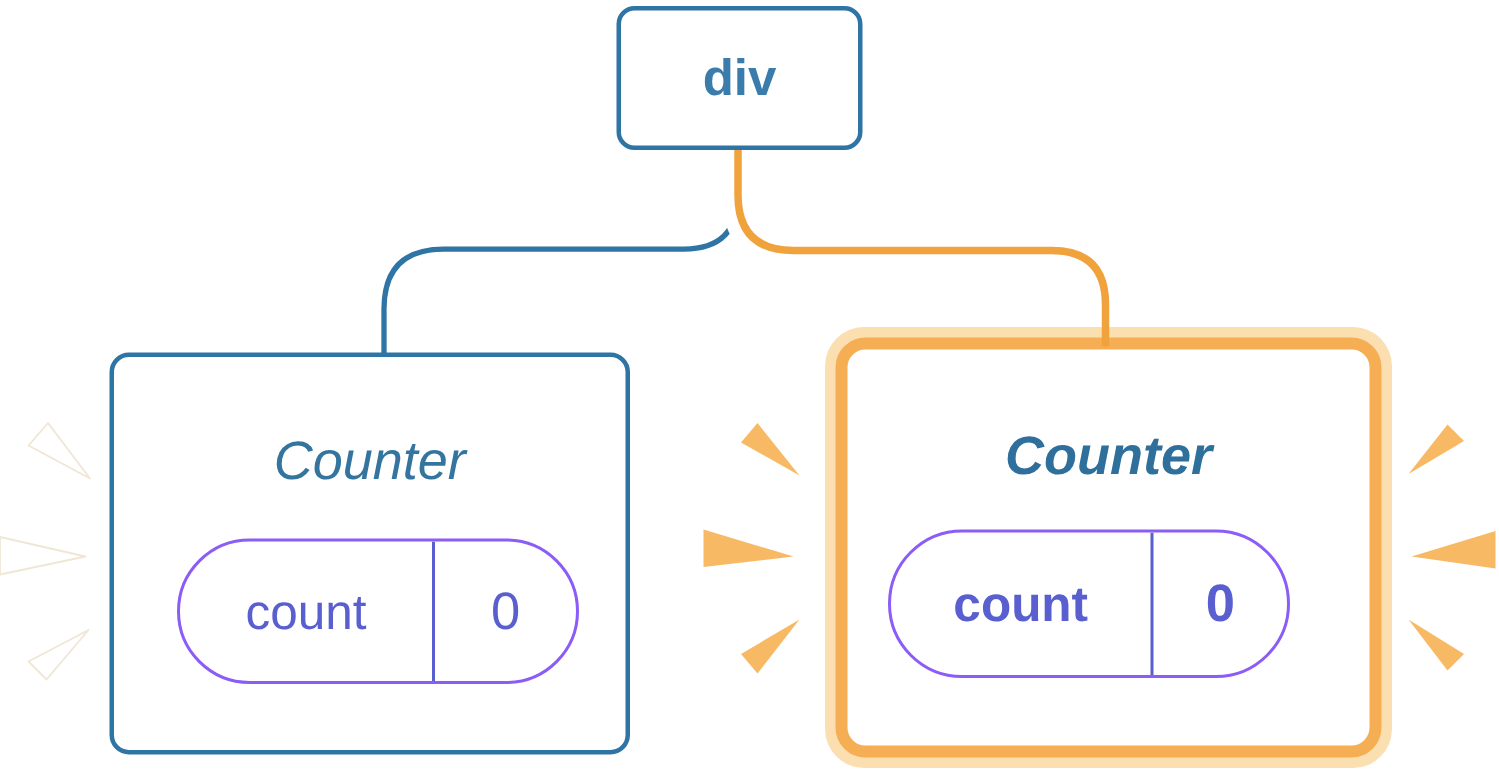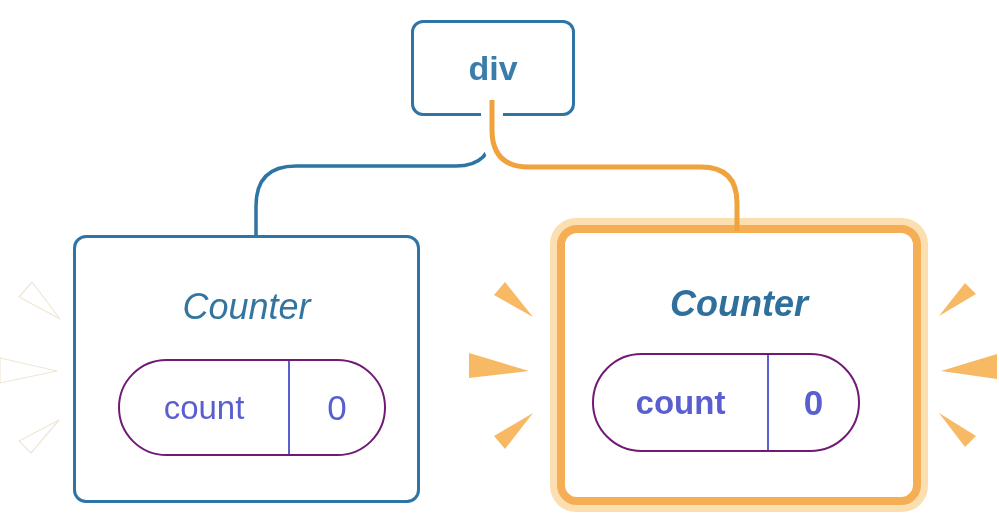--- a/index.html
+++ b/index.html
@@ -23,21 +23,20 @@
     width: 164px;
     height: 96px;
     box-sizing: border-box;
     background: #ffffff;
     border: 3px solid #2e74a4;
     border-radius: 12px;
     display: flex;
     align-items: center;
     justify-content: center;
     z-index: 1;
-    margin-top: 16px;
   }
   .root-node .root-label {
     color: #3a7cab;
     font-size: 34px;
     font-weight: 600;
   }
   
   .card-left {
     position: absolute;
     left: 73px;
@@ -86,21 +85,21 @@
   }
   .card-right-inner .card-title {
     top: 52px;
     color: #2f6f9c;
     font-weight: 700;
   }
   
   .pill {
     position: absolute;
     box-sizing: border-box;
-    border: 2px solid #701a75;
+    border: 2px solid #8b5cf6;
     border-radius: 60px;
     background: #ffffff;
     display: flex;
     align-items: stretch;
     overflow: hidden;
   }
   .pill-left {
     left: 42px;
     top: 121px;
     width: 268px;

